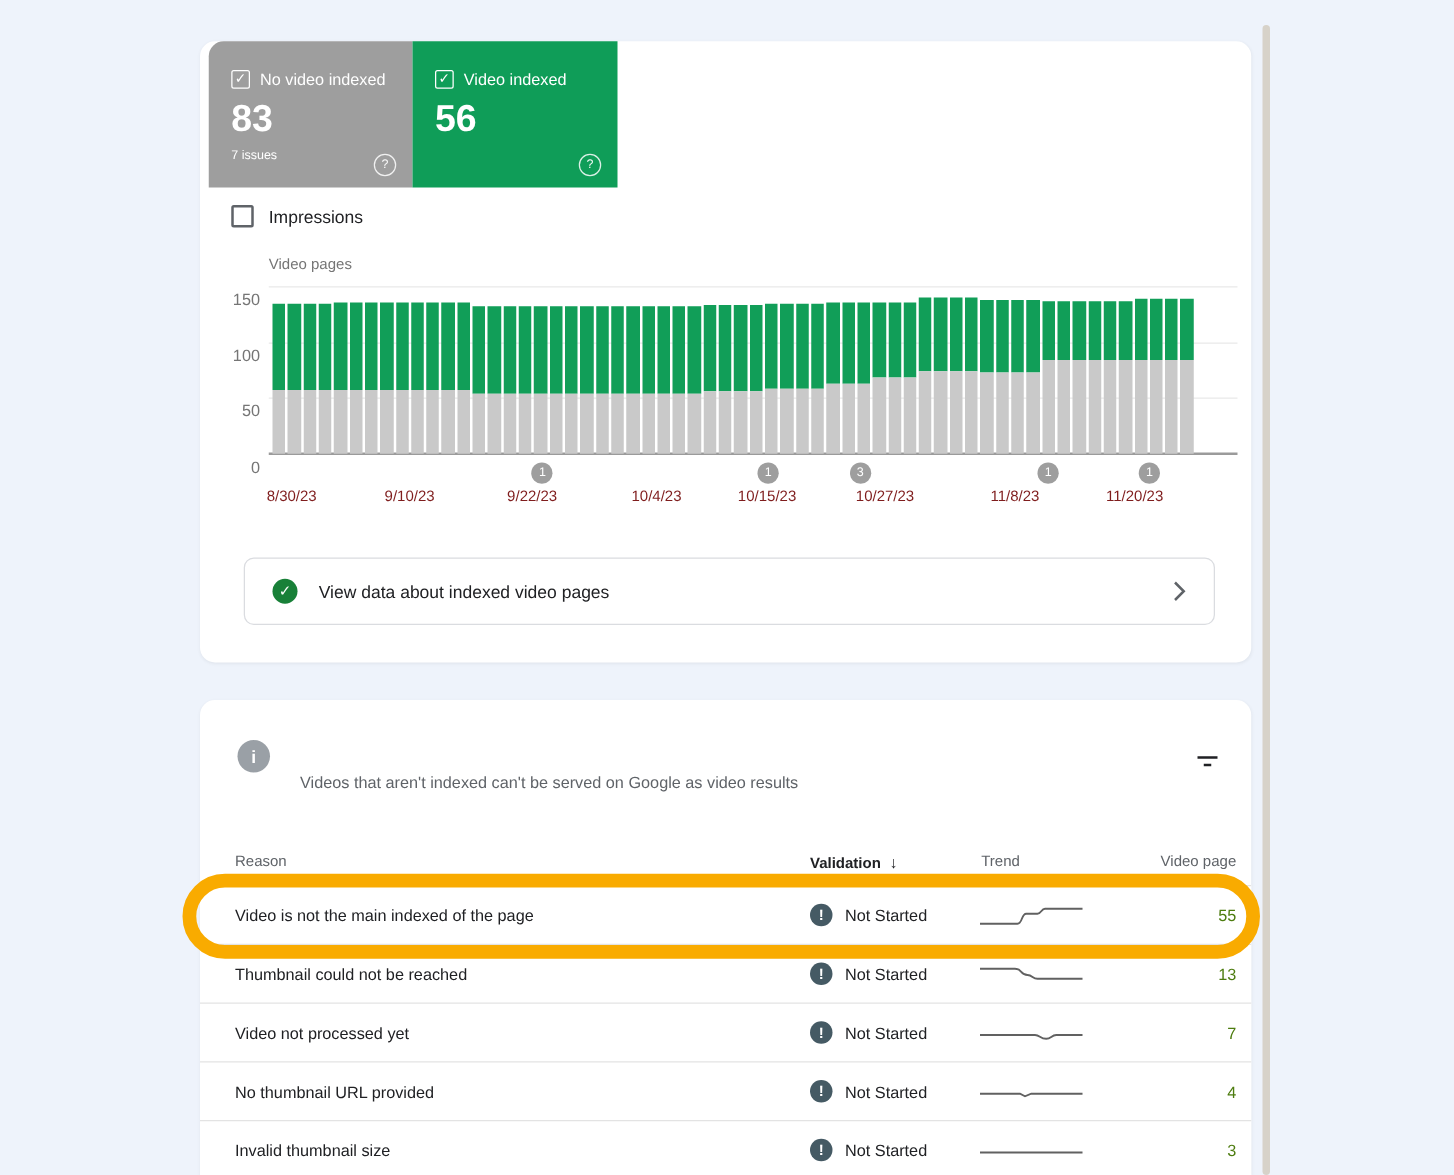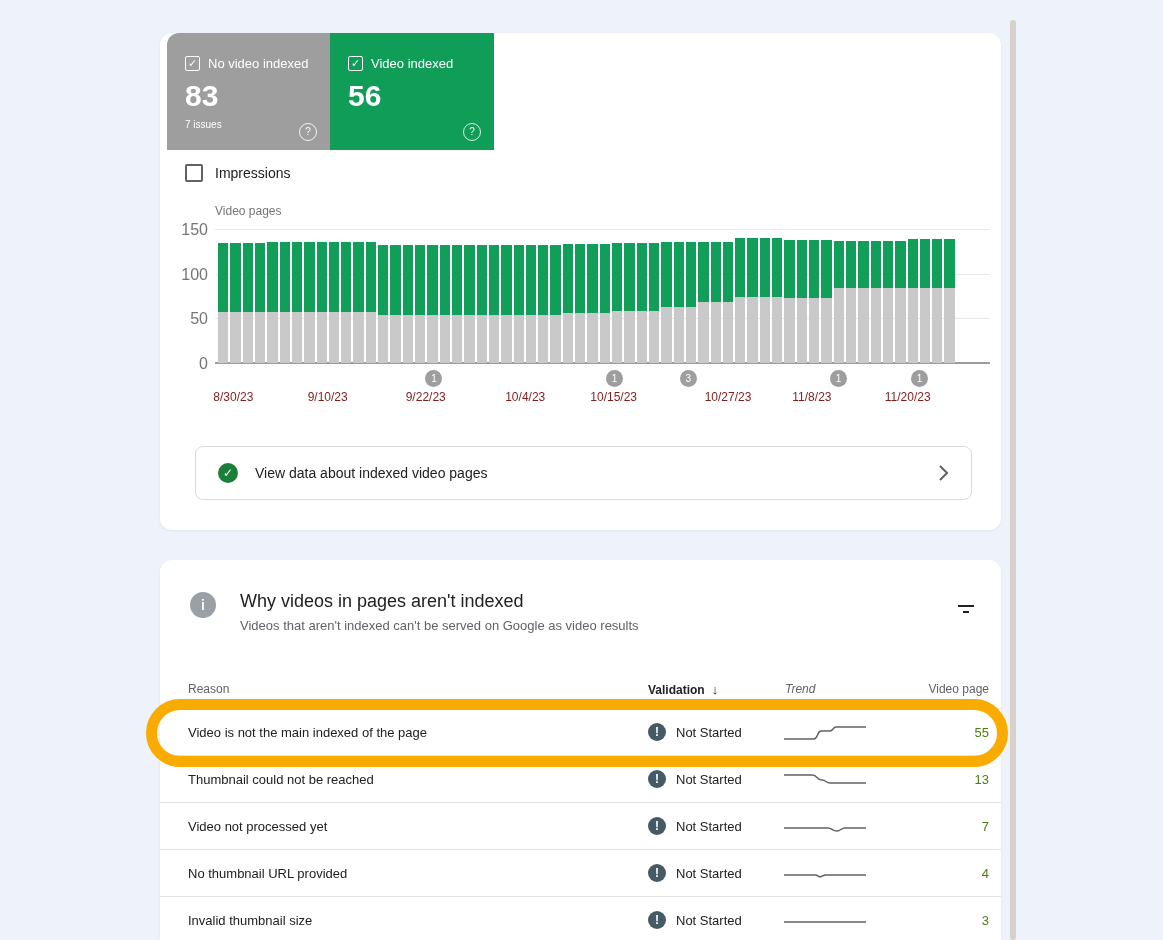--- a/index.html
+++ b/index.html
@@ -28,21 +28,21 @@
   
   .impressions{position:absolute;left:25px;top:131px;display:flex;align-items:center;cursor:pointer;}
   .impressions .cb2{width:14px;height:14px;border:2px solid #5f6368;border-radius:2px;background:#fff;}
   .impressions .ilabel{margin-left:12px;font-size:14px;color:#202124;}
 
   
   .ylabel{position:absolute;left:55px;top:171px;font-size:12px;color:#757575;}
   .plot{position:absolute;left:55px;top:196px;width:775px;height:134px;}
   .gridline{position:absolute;left:0;right:0;height:1px;background:#e9e9e9;}
   .zeroline{position:absolute;left:0;right:0;bottom:-1px;height:2px;background:#9b9b9b;}
-  .ytick{position:absolute;left:0;width:48px;text-align:right;font-size:16px;color:#757575;}
+  .ytick{position:absolute;left:0;width:48px;text-align:right;font-size:13px;color:#757575;margin-top:11px;}
   .bars{position:absolute;left:58px;top:196px;width:737px;height:134px;display:flex;align-items:flex-end;gap:2px;}
   .bar{flex:1 1 0;display:flex;flex-direction:column;justify-content:flex-end;height:100%;}
   .bar div{width:100%;}
   .badge{position:absolute;top:337px;width:17px;height:17px;border-radius:50%;background:#9e9e9e;
     color:#fff;font-size:10px;line-height:17px;text-align:center;}
   .xlabel{position:absolute;top:357px;transform:translateX(-50%);font-size:12px;color:#7f1d1d;white-space:nowrap;}
 
   
   .banner{position:absolute;left:35px;top:413px;width:777px;height:54px;border:1px solid #dadce0;border-radius:8px;
     display:flex;align-items:center;padding:0 22px;box-sizing:border-box;cursor:pointer;background:#fff;}
@@ -56,21 +56,21 @@
     color:#fff;font-size:14px;line-height:26px;text-align:center;font-weight:bold;}
   .ititle{position:absolute;left:80px;top:28px;font-size:18px;line-height:26px;color:#202124;}
   .isub{position:absolute;left:80px;top:58px;font-size:13px;color:#5f6368;}
   .filtericon{position:absolute;left:795px;top:40px;width:22px;height:18px;cursor:pointer;}
 
   
   .thead{position:absolute;left:0;top:112px;width:100%;height:36px;font-size:12px;color:#5f6368;}
   .th-reason{position:absolute;left:28px;top:10px;}
   .th-val{position:absolute;left:488px;top:10px;color:#202124;font-weight:bold;cursor:pointer;}
   .th-val .arrow{font-weight:400;margin-left:7px;font-size:13px;}
-  .th-trend{position:absolute;left:625px;top:10px;font-style:italic;}
+  .th-trend{position:absolute;left:625px;top:10px;}
   .th-pages{position:absolute;right:12px;top:10px;}
   .rows{position:absolute;left:0;top:148px;width:100%;}
   .trow{position:relative;height:46px;border-top:1px solid #e3e3e3;background:#fff;cursor:pointer;}
   .t-reason{position:absolute;left:28px;top:16px;font-size:13px;font-weight:500;color:#202124;}
   .t-val{position:absolute;left:488px;top:14px;display:flex;align-items:center;}
   .excl{width:18px;height:18px;border-radius:50%;background:#455a64;color:#fff;font-size:12px;font-weight:bold;
     line-height:18px;text-align:center;flex:0 0 auto;}
   .val-text{margin-left:10px;font-size:13px;color:#202124;text-align:center;}
   .t-trend{position:absolute;left:620px;top:10px;}
   .t-count{position:absolute;right:12px;top:16px;font-size:13px;color:#4d7c0f;}
@@ -362,39 +362,38 @@
       <div class="badge" style="left: 265.441px;">1</div>
       <div class="badge" style="left: 446.006px;">1</div>
       <div class="badge" style="left: 519.706px;">3</div>
       <div class="badge" style="left: 670.054px;">1</div>
       <div class="badge" style="left: 751.124px;">1</div>
       <div class="xlabel" style="left: 73.37px;">8/30/23</div>
       <div class="xlabel" style="left: 167.706px;">9/10/23</div>
       <div class="xlabel" style="left: 265.727px;">9/22/23</div>
       <div class="xlabel" style="left: 365.222px;">10/4/23</div>
       <div class="xlabel" style="left: 453.662px;">10/15/23</div>
-      <div class="xlabel" style="left: 568px;">10/27/23</div>
+      <div class="xlabel" style="left: 548px;">10/27/23</div>
       <div class="xlabel" style="left: 651.915px;">11/8/23</div>
       <div class="xlabel" style="left: 747.725px;">11/20/23</div>
     </div>
 
   <div class="banner">
     <span class="okcircle">✓</span>
     <span class="btext">View data about indexed video pages</span>
     <span class="chev">
       <svg width="11" height="18" viewBox="0 0 11 18">
           <polyline points="2,2 9,9 2,16" fill="none" stroke="#5f6368" stroke-width="2"></polyline>
         </svg>
     </span>
   </div>
 </div>
 
 <div class="card card2">
   <span class="infoicon">i</span>
-  <div class="ititle">Why videos in pages aren't indexed</div>
   <div class="isub">Videos that aren't indexed can't be served on Google as video results</div>
   <span class="filtericon">
     <svg width="22" height="18" viewBox="0 0 22 18">
         <path d="M3,6 H19 M8,12 H14" stroke="#202124" stroke-width="2"></path>
       </svg>
   </span>
 
   <div class="thead">
     <span class="th-reason">Reason</span>
     <span class="th-val">

